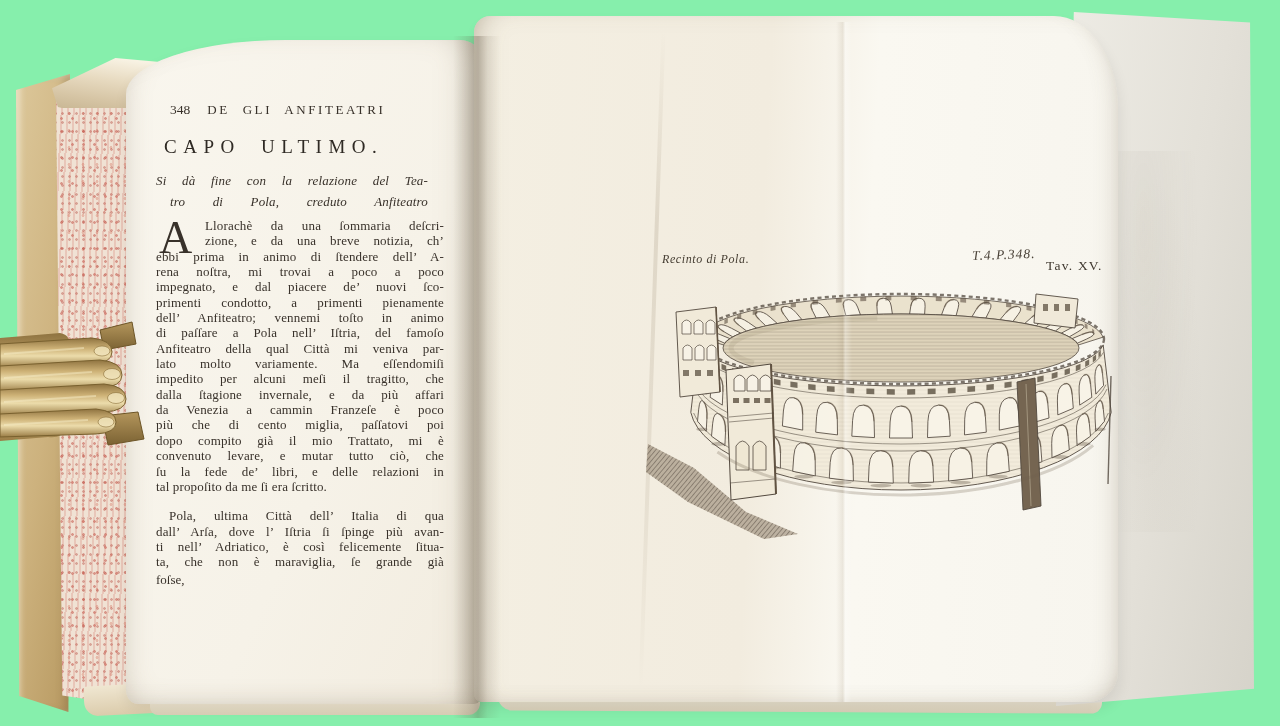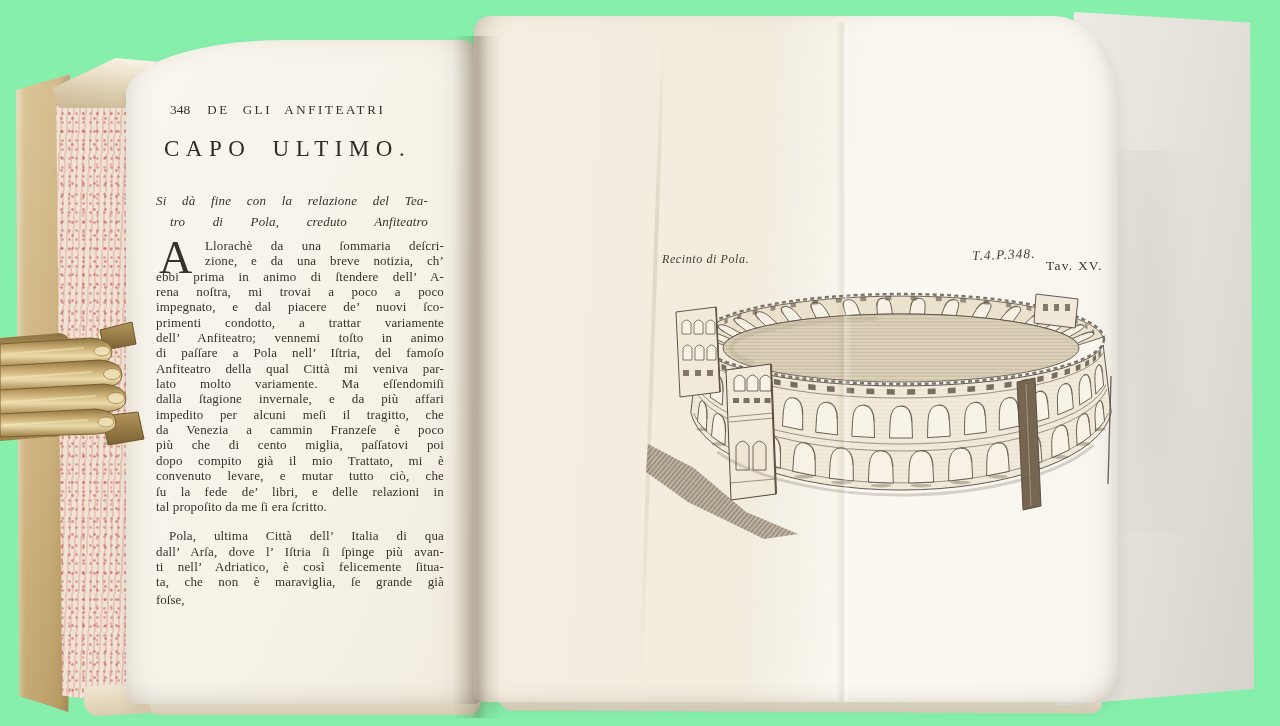--- a/index.html
+++ b/index.html
@@ -63,22 +63,22 @@
     background:linear-gradient(180deg,rgba(0,0,0,0),rgba(120,100,70,.16) 30%,rgba(120,100,70,.10) 70%,rgba(0,0,0,0));}
   .crease-vert{position:absolute;left:836px;top:22px;width:16px;height:680px;z-index:6;pointer-events:none;
     background:linear-gradient(90deg,rgba(0,0,0,0),rgba(135,115,85,.13) 42%,rgba(255,255,255,.30) 58%,rgba(0,0,0,0));}
   .gutter-shadow{position:absolute;left:453px;top:36px;width:48px;height:682px;z-index:4;pointer-events:none;
     background:linear-gradient(90deg,rgba(0,0,0,0) 0%,rgba(95,80,60,.20) 38%,rgba(80,66,48,.27) 52%,rgba(95,80,60,.10) 72%,rgba(0,0,0,0) 100%);}
 
   
   .textcol{position:absolute;left:30px;top:62px;width:288px;color:#38312a;z-index:2;}
   .hd{display:flex;align-items:baseline;gap:17px;padding-left:14px;font-size:13.5px;}
   .runhead{letter-spacing:2.6px;word-spacing:7px;font-size:13px;}
-  .chapter{margin-top:18px;padding-left:8px;font-size:23px;letter-spacing:6.5px;word-spacing:9px;color:#2f2a24;}
-  .argument{margin-top:29px;font-style:italic;font-size:14.6px;width:272px;}
+  .chapter{margin-top:18px;padding-left:8px;font-size:19px;letter-spacing:6.5px;word-spacing:9px;color:#2f2a24;}
+  .argument{margin-top:13px;font-style:italic;font-size:14.6px;width:272px;}
   .argument .tline{height:20.5px;line-height:20.5px;}
   .para1{margin-top:6px;position:relative;}
   .dropcap{position:absolute;left:3px;top:0;font-size:46px;line-height:40px;color:#38312a;}
   .ind-block{padding-left:49px;}
   .tline{font-size:13px;height:15.35px;line-height:15.35px;letter-spacing:.15px;
          text-align:justify;text-align-last:justify;}
   .endline{text-align-last:left;}
   .firstind{text-indent:13px;}
   .arg-l2{padding-left:14px;}
   .arg-l3{text-align:center;text-align-last:center;}
@@ -126,27 +126,27 @@
       <div class="para1">
         <span class="dropcap">A</span>
         <div class="ind-block">
             <div class="tline">Llorachè da una ſommaria deſcri-</div>
             <div class="tline">zione, e da una breve notizia, ch’</div>
           </div>
         <div>
             <div class="tline">ebbi prima in animo di ſtendere dell’ A-</div>
             <div class="tline">rena noſtra, mi trovai a poco a poco</div>
             <div class="tline">impegnato, e dal piacere de’ nuovi ſco-</div>
-            <div class="tline">primenti condotto, a trattar variamente</div>
+            <div class="tline">primenti condotto, a primenti pienamente</div>
             <div class="tline">dell’ Anfiteatro; vennemi toſto in animo</div>
             <div class="tline">di paſſare a Pola nell’ Iſtria, del famoſo</div>
             <div class="tline">Anfiteatro della qual Città mi veniva par-</div>
             <div class="tline">lato molto variamente. Ma eſſendomiſi</div>
+            <div class="tline">impedito per alcuni meſi il tragitto, che</div>
             <div class="tline">dalla ſtagione invernale, e da più affari</div>
-            <div class="tline">impedito per alcuni meſi il tragitto, che</div>
             <div class="tline">da Venezia a cammin Franzeſe è poco</div>
             <div class="tline">più che di cento miglia, paſſatovi poi</div>
             <div class="tline">dopo compito già il mio Trattato, mi è</div>
             <div class="tline">convenuto levare, e mutar tutto ciò, che</div>
             <div class="tline">ſu la fede de’ libri, e delle relazioni in</div>
             <div class="tline endline">tal propoſito da me ſi era ſcritto.</div>
           </div>
       </div>
       <div class="para2">
           <div class="tline firstind">Pola, ultima Città dell’ Italia di qua</div>

